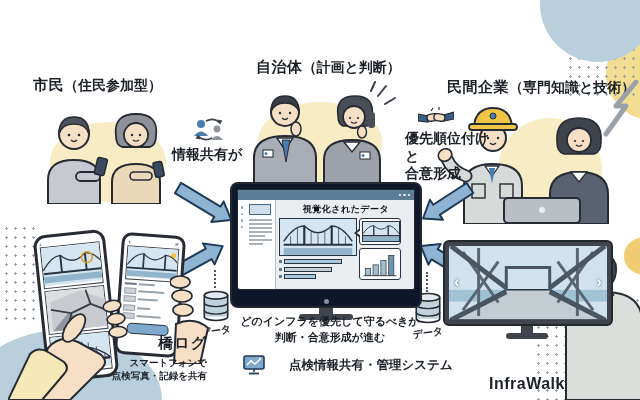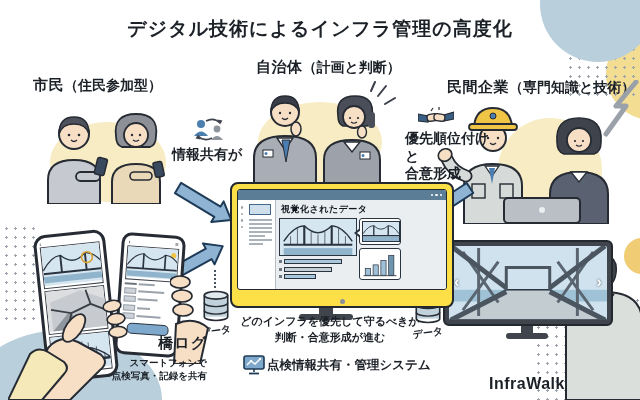--- a/index.html
+++ b/index.html
@@ -7,22 +7,22 @@
     font-family:"Liberation Sans","DejaVu Sans",sans-serif;color:#1c2128;}
   .ab{position:absolute;}
   .dots{background-image:radial-gradient(circle,#9aa3ac 1px,transparent 1.3px);background-size:9px 9px;}
   .circle{border-radius:50%;}
   .glabel{font-weight:bold;white-space:nowrap;}
   .gmain{font-size:15px;letter-spacing:0.5px;}
   .gsub{font-size:14px;}
   .callout{font-size:14px;font-weight:bold;text-align:left;line-height:1.25;}
   #title{left:0;top:16px;width:640px;text-align:center;font-size:19px;font-weight:bold;letter-spacing:1px;}
   
-  #monitor{left:230px;top:182px;width:224px;height:126px;background:#fde047;border:2px solid #23272e;
-    border-radius:8px;padding:5px;box-sizing:border-box;z-index:10;}
+  #monitor{left:230px;top:182px;width:192px;height:126px;background:#0f172a;border:2px solid #23272e;
+    border-radius:8px;padding:5px;box-sizing:border-box;z-index:10;text-align:center;}
   #screen{width:100%;height:101px;background:#fff;border-radius:3px;overflow:hidden;border:1px solid #23272e;box-sizing:border-box;}
   #win-topbar{height:10px;background:#5b7e96;display:flex;justify-content:flex-end;align-items:center;gap:2px;padding-right:4px;}
   #win-topbar .wdot{width:2.5px;height:2.5px;border-radius:50%;background:#fff;}
   #win-body{display:flex;height:89px;}
   #dotcol{width:8px;display:flex;flex-direction:column;align-items:center;gap:4px;padding-top:6px;}
   #dotcol .sdot{width:2.5px;height:2.5px;border-radius:50%;background:#98a2aa;}
   #side{width:30px;border-right:1px solid #b8bec6;padding:4px 3px;box-sizing:border-box;}
   #side .blue-box{width:20px;height:9px;background:#cfe0ec;border:1px solid #44688a;margin-bottom:4px;}
   #side .sline{height:1.5px;background:#aab2ba;margin:2.5px 0;}
   #main-panel{flex:1;background:#eaeef1;padding:2px 3px;}
@@ -31,21 +31,21 @@
   .hbullet{width:3px;height:3px;background:#6b7682;}
   .hbar{height:5px;background:#a9c8dc;border:1px solid #2a3340;box-sizing:border-box;}
   .bubble{position:relative;background:#fff;border:1.5px solid #2a3340;border-radius:3px;padding:2px;width:42px;box-sizing:border-box;}
   .tail-o{position:absolute;left:-6px;top:9px;width:0;height:0;border-top:5px solid transparent;border-bottom:5px solid transparent;border-right:6px solid #2a3340;}
   .tail-i{position:absolute;left:-3.5px;top:10.5px;width:0;height:0;border-top:3.5px solid transparent;border-bottom:3.5px solid transparent;border-right:4.5px solid #fff;}
   .panel{background:#fff;border:1.5px solid #2a3340;border-radius:3px;box-sizing:border-box;}
   #power-dot{left:50%;margin-left:-2.5px;bottom:2px;width:5px;height:5px;border-radius:50%;background:#8a909a;}
   .stand-neck{background:#3f444d;}
   .stand-base{background:#3f444d;border-radius:4px;}
   #caption{left:228px;top:314px;width:204px;text-align:center;font-weight:bold;font-size:11px;line-height:1.45;z-index:11;}
-  #system-row{left:243px;top:355px;display:flex;align-items:center;gap:2px;z-index:11;}
+  #system-row{left:243px;top:355px;display:flex;align-items:center;gap:24px;z-index:11;}
   #system-label{font-size:12.5px;font-weight:bold;}
   
   .phone{background:#fff;border:3px solid #272b33;border-radius:12px;padding:3px;box-sizing:border-box;z-index:5;}
   .tile{border:1px solid #3a3f47;overflow:hidden;margin-bottom:2px;}
   .p2-topbar{display:flex;justify-content:space-between;font-size:6px;color:#555;font-weight:bold;line-height:6px;padding:0 1px 1px 1px;}
   .form-row{display:flex;align-items:center;gap:2px;margin-top:2.5px;}
   .f-label{width:10px;height:4px;background:#cdd3d8;border:0.5px solid #9aa2ab;}
   .f-line{height:2px;background:#9aa2ab;}
   .pill-btn{width:40px;height:9px;background:#7fa9cc;border:1.2px solid #2a3340;border-radius:5px;margin:4px auto 0 auto;}
   #hashilog-box{left:103px;top:334px;width:104px;text-align:right;z-index:7;}
@@ -71,21 +71,20 @@
   <div class="ab dots" style="left:566px;top:0;width:74px;height:96px;z-index:0;"></div>
   <div class="ab circle" style="left:540px;top:-54px;width:116px;height:116px;background:#b9cfdc;z-index:1;"></div>
   <div class="ab dots" style="left:2px;top:224px;width:36px;height:96px;z-index:0;"></div>
   <div class="ab dots" style="left:534px;top:296px;width:106px;height:104px;z-index:0;"></div>
   <div class="ab circle" style="left:-34px;top:330px;width:196px;height:140px;background:#b9cfdc;z-index:0;"></div>
   <div class="ab circle" style="left:624px;top:238px;width:36px;height:36px;background:#f0cc74;z-index:0;"></div>
   <svg class="ab" style="left:596px;top:80px;z-index:1;" width="44" height="58" viewBox="0 0 44 58">
     <polyline points="40,2 20,26 30,26 10,54" fill="none" stroke="#9ba1a9" stroke-width="5" stroke-linecap="round" stroke-linejoin="round"></polyline>
   </svg>
 
-  <div id="title" class="ab">デジタル技術によるインフラ管理の高度化</div>
 
   <div class="ab glabel" style="left:33px;top:76px;">
     <span class="gmain">市民</span><span class="gsub">（住民参加型）</span>
   </div>
   <div class="ab glabel" style="left:256px;top:58px;">
     <span class="gmain">自治体</span><span class="gsub">（計画と判断）</span>
   </div>
   <div class="ab glabel" style="left:447px;top:78px;">
     <span class="gmain">民間企業</span><span class="gsub">（専門知識と技術）</span>
   </div>

